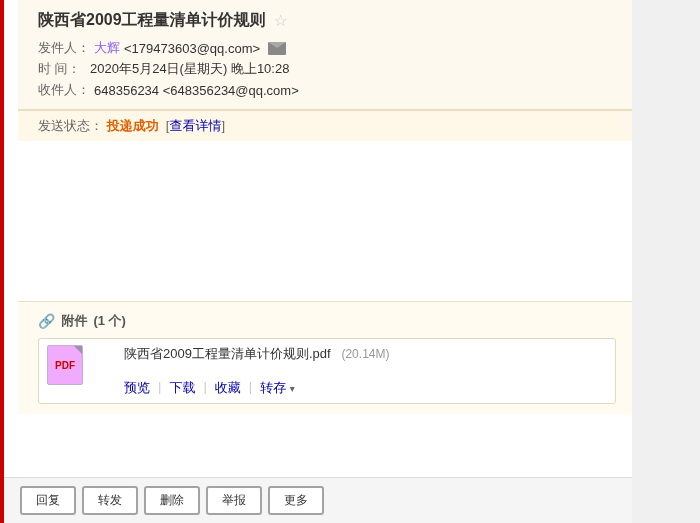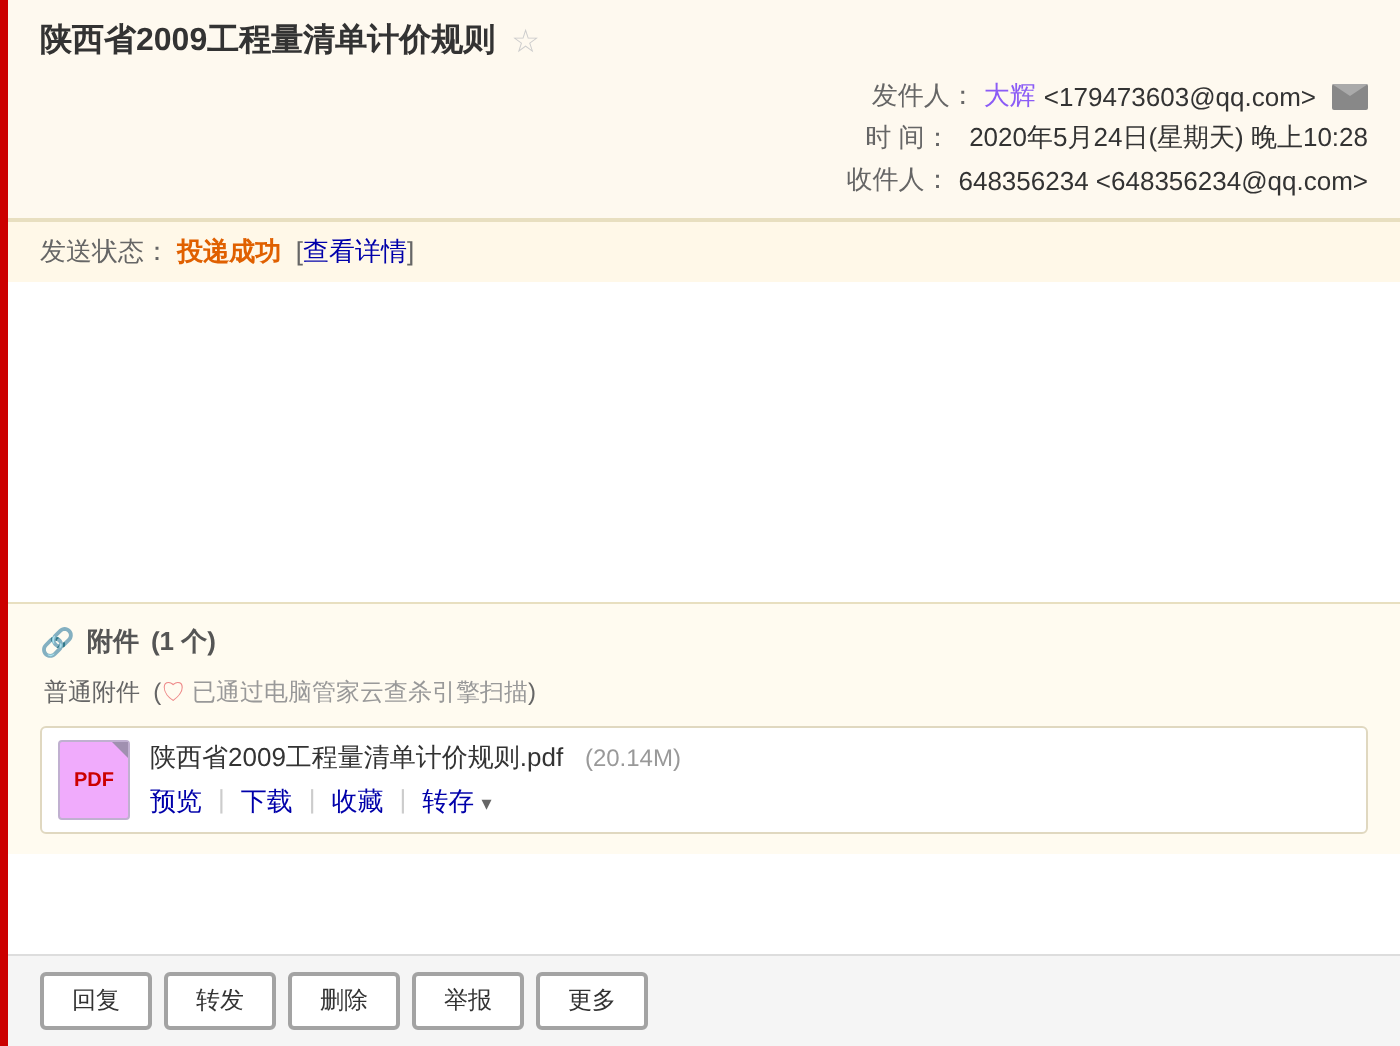--- a/index.html
+++ b/index.html
@@ -7,23 +7,24 @@
       font-family: "Microsoft YaHei", "SimHei", Arial, sans-serif;
       font-size: 13px;
       background: #f0f0f0;
       width: 700px;
       min-height: 523px;
       overflow: hidden;
     }
 
     .email-container {
       background: #fff;
-      width: 700px;
+      width: 632px;
       min-height: 523px;
       position: relative;
+      padding-left: 18px;
     }
 
     
     .email-container::before {
       content: '';
       position: absolute;
       left: 0;
       top: 0;
       width: 4px;
       height: 100%;
@@ -62,21 +63,20 @@
       flex-direction: column;
       gap: 3px;
       color: #333;
       font-size: 13px;
     }
 
     .meta-row {
       display: flex;
       align-items: center;
       gap: 4px;
-      justify-content: flex-end;
     }
 
     .meta-label {
       color: #666;
       min-width: 48px;
     }
 
     .sender-name {
       color: #8b5cf6;
       text-decoration: none;
@@ -213,21 +213,22 @@
       position: absolute;
       top: 0;
       right: 0;
       border-top: 8px solid #a090b0;
       border-left: 8px solid transparent;
     }
 
     .attach-info {
       display: flex;
       flex-direction: column;
-      gap: 4px;
+      gap: 16px;
+      margin-left: 31px;
     }
 
     .attach-filename {
       color: #333;
       font-size: 13px;
     }
 
     .attach-size {
       color: #999;
       font-size: 12px;
@@ -322,25 +323,20 @@
   </div>
 
   <div class="attachment-section">
 
     <div class="attachment-header">
       <span class="paperclip-icon">🔗</span>
       <span>附件</span>
       <span>(1 个)</span>
     </div>
 
-    <div class="attachment-sub-label">
-      <span>普通附件</span>
-      &nbsp;(<span class="heart-scan">♡</span>
-      <span class="scan-text">已通过电脑管家云查杀引擎扫描</span>)
-    </div>
 
     <div class="attachment-item">
       <div class="pdf-icon">
         <span>PDF</span>
       </div>
       <div class="attach-info">
         <div>
           <span class="attach-filename">陕西省2009工程量清单计价规则.pdf</span>
           &nbsp;
           <span class="attach-size">(20.14M)</span>

